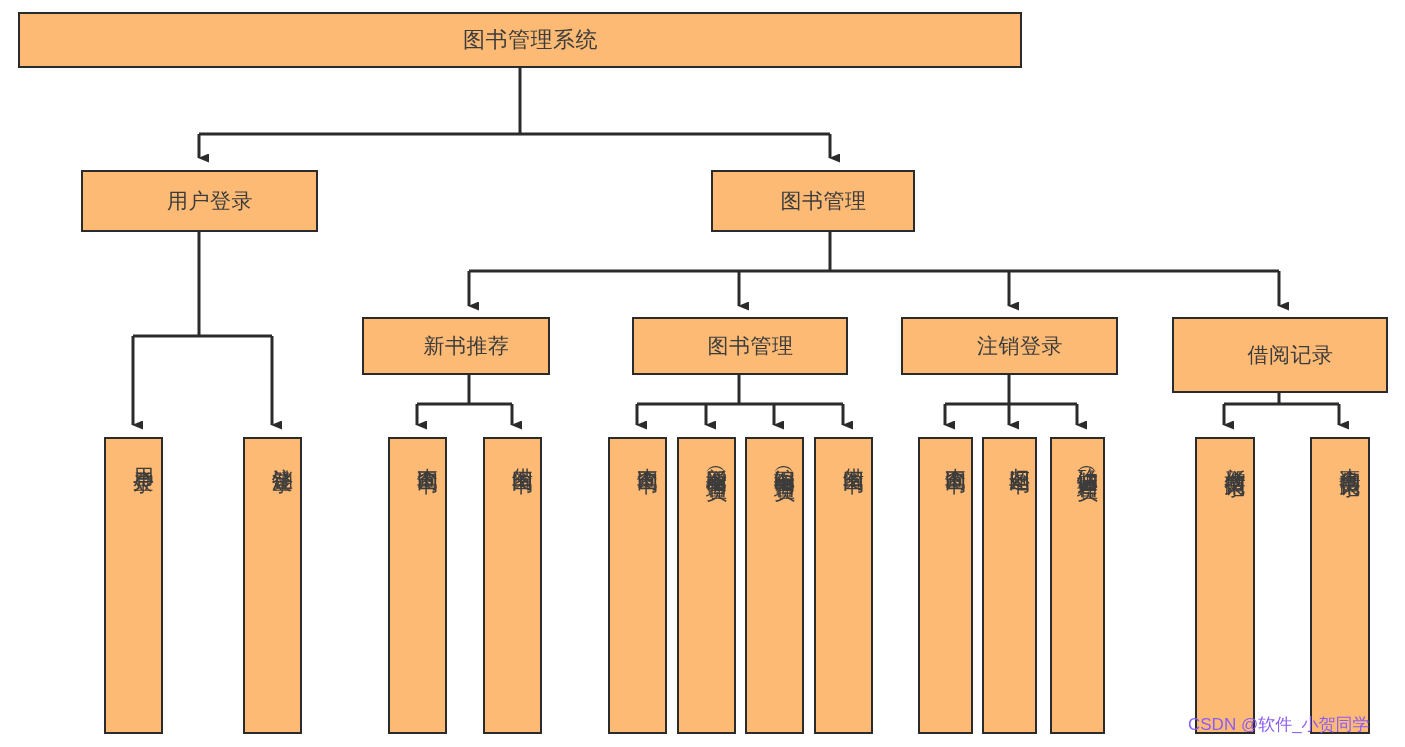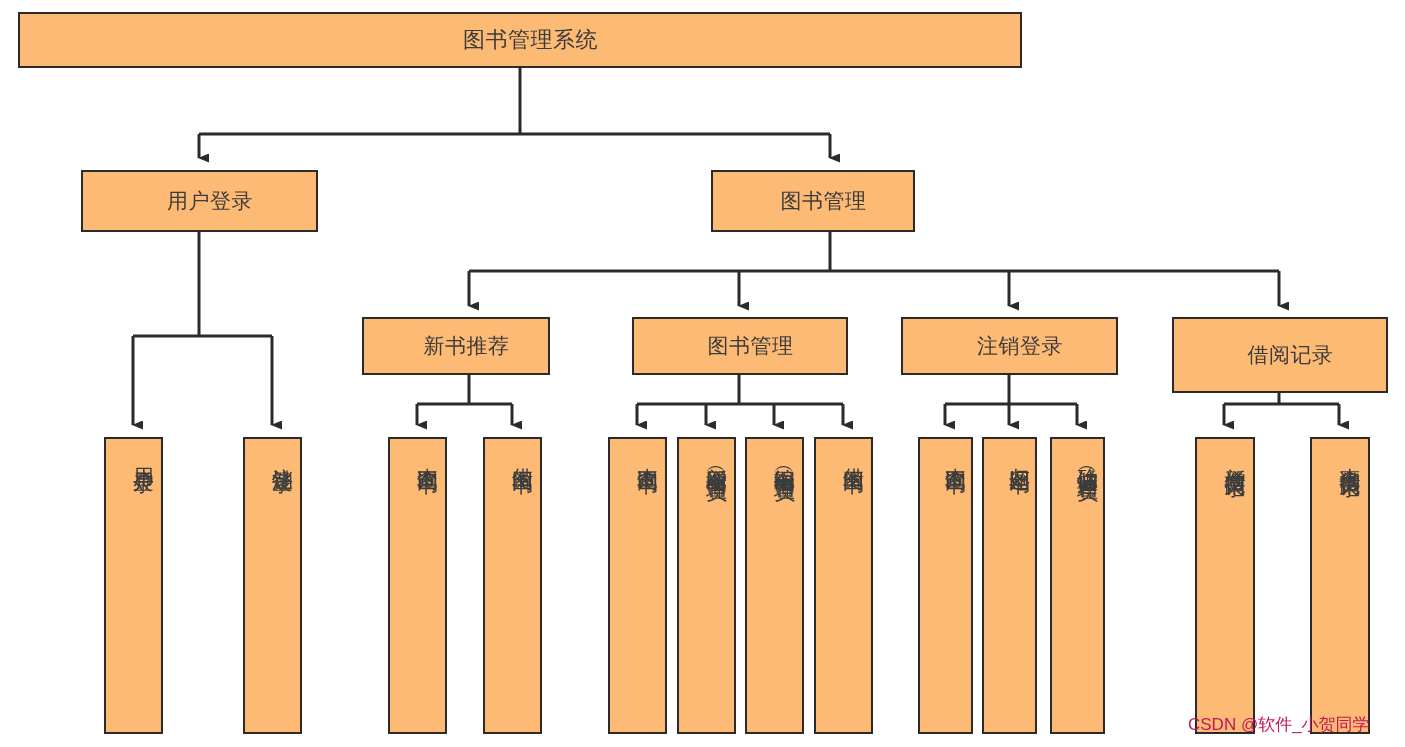--- a/index.html
+++ b/index.html
@@ -65,21 +65,21 @@
     font-size: 21px;
     letter-spacing: 2px;
     line-height: 1.1;
     max-height: 100%;
   }
   #watermark {
     position: absolute;
     left: 1188px;
     top: 713px;
     font-size: 17px;
-    color: #be185d;
+    color: #8b5cf6;
     white-space: nowrap;
     z-index: 5;
     font-family: "Liberation Sans", "DejaVu Sans", sans-serif;
   }
 </style>
 </head>
 <body>
 
 <div id="diagram-root">
 

